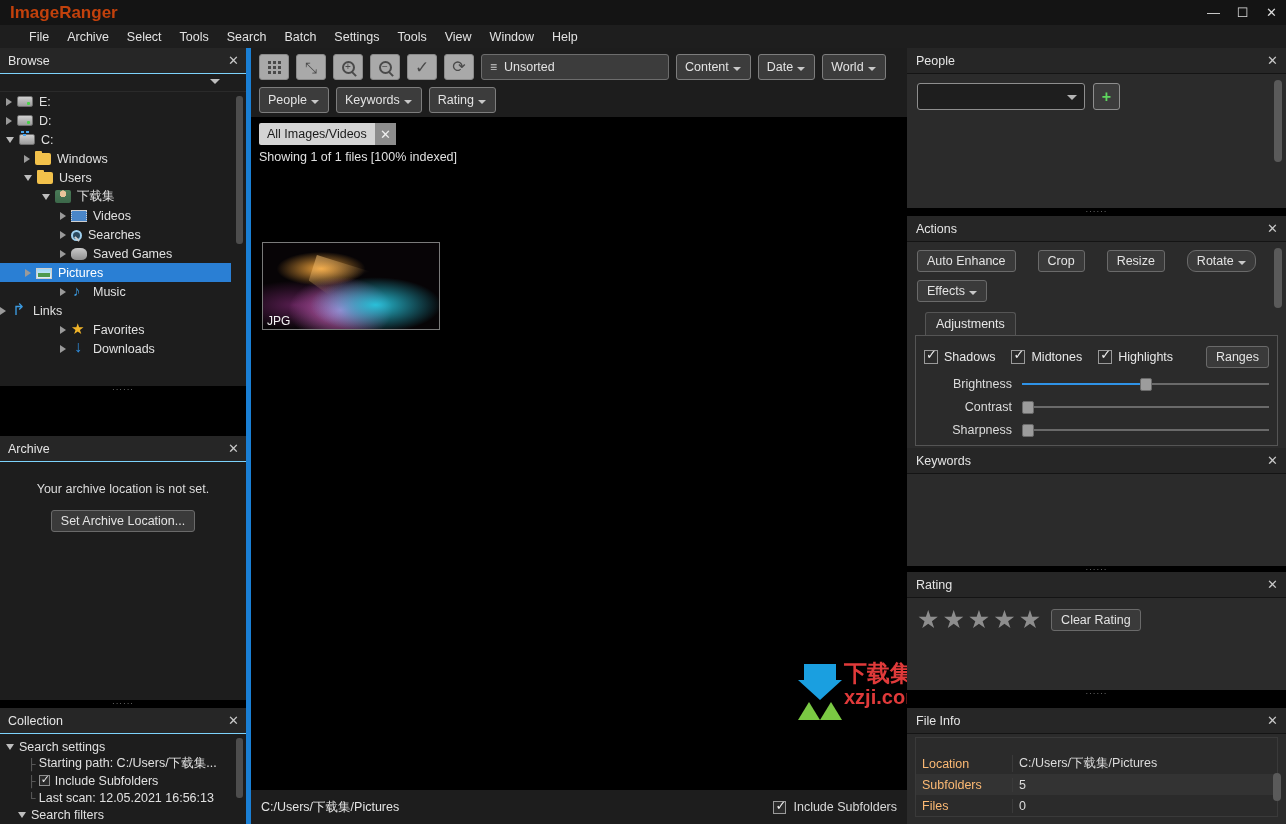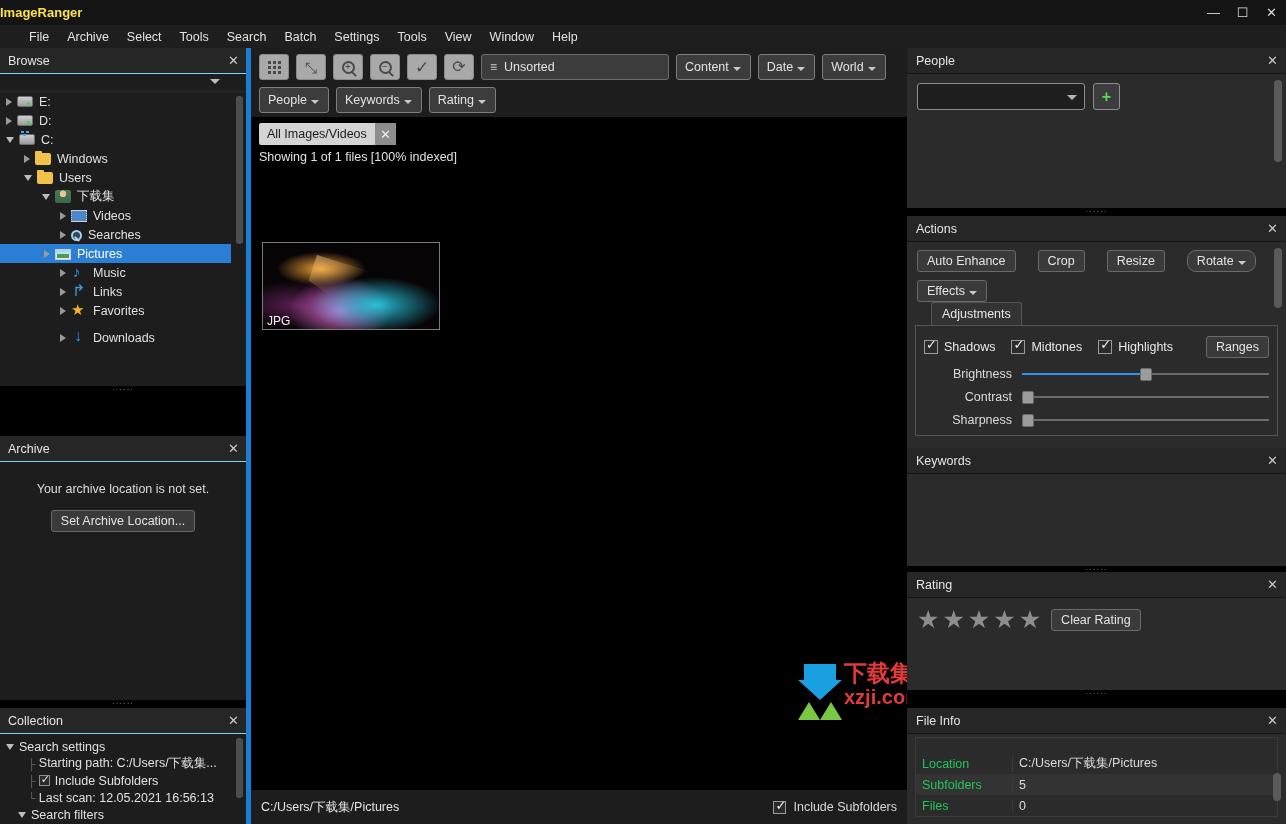--- a/index.html
+++ b/index.html
@@ -11,21 +11,21 @@
     color: #d8d8d8;
     overflow: hidden;
   }
   #app { position: relative; width: 1286px; height: 824px; background: #000; }
 
   
   .titlebar {
     position: absolute; left:0; top:0; width:1286px; height:25px;
     background:#141414; display:flex; align-items:center;
   }
-  .titlebar .app-title { margin-left:0; font-size:13px; color:#fde047; font-weight:bold; }
+  .titlebar .app-title { margin-left:10px; font-size:17px; color:#c2410c; font-weight:bold; }
   .wincontrols { position:absolute; right:0; top:0; height:25px; display:flex; }
   .wincontrols div {
     width:29px; height:25px; display:flex; align-items:center; justify-content:center;
     color:#ddd; font-size:13px;
   }
 
   
   .menubar {
     position:absolute; left:0; top:25px; width:1286px; height:23px;
     background:#1e1e1e; display:flex; align-items:center; padding-left:20px;
@@ -185,21 +185,21 @@
   .people-panel { position:absolute; left:0; top:0; width:379px; height:160px;}
   .people-row { display:flex; align-items:center; gap:8px; padding:9px 10px 0 10px;}
   .combo { width:168px; height:27px; background:#1e1e1e; border:1px solid #8e8e8e; border-radius:3px; position:relative;}
   .combo .cv { position:absolute; left:7px; top:5px; font-size:12.5px; color:#d8d8d8;}
   .combo .cc { position:absolute; right:7px; top:11px; width:0;height:0;border-left:5px solid transparent;border-right:5px solid transparent;border-top:5px solid #b5b5b5;}
   .plusbtn { width:27px;height:27px; background:#3c3c3c; border:1px solid #8e8e8e; border-radius:3px; display:flex;align-items:center;justify-content:center; color:#5ed65e; font-size:16px; line-height:1; font-weight:bold;}
   .rscroll { position:absolute; right:4px; top:6px; width:8px; background:#5a5a5a; border-radius:4px;}
 
   .actions-panel { position:absolute; left:0; top:168px; width:379px; height:274px;}
   .actrow { display:flex; gap:22px; padding:8px 10px 0 10px; flex-wrap:wrap;}
-  .tabstrip { padding-left:24px; }
+  .tabstrip { margin-top:10px; padding-left:18px; }
   .tab { display:inline-block; background:#333333; border:1px solid #555; border-bottom:none; border-radius:3px 3px 0 0; padding:4px 10px; font-size:12.5px; color:#e6e6e6;}
   .tabpane { margin:0 8px 0 8px; border:1px solid #555; background:#2b2b2b; padding:10px 8px 8px 8px;}
   .chkrow { display:flex; align-items:center; gap:6px; }
   .chkrow .cbx { width:14px;height:14px;}
   .chkrow .cl { font-size:12.5px; color:#e8e8e8; margin-right:10px;}
   .chkrow .btn { margin-left:auto; }
   .sldrow { display:flex; align-items:center; margin-top:9px; }
   .sldlbl { width:88px; text-align:right; font-size:12.5px; color:#dcdcdc; margin-right:10px;}
   .sld { position:relative; flex:1; height:14px; }
   .sld .track { position:absolute; left:0; right:0; top:6px; height:2px; background:#6a6a6a;}
@@ -209,21 +209,21 @@
   .keywords-panel { position:absolute; left:0; top:400px; width:379px; height:118px;}
   .rating-panel { position:absolute; left:0; top:524px; width:379px; height:118px;}
   .ratingrow { display:flex; align-items:center; gap:10px; padding:9px 10px 0 10px;}
   .stars { display:flex; gap:3px; }
   .stars span { font-size:25px; color:#8d8d8d; line-height:1;}
   .fileinfo-panel { position:absolute; left:0; top:660px; width:379px; height:116px;}
   .fitable { margin:3px 8px 0 8px; border:1px solid #3a3a3a; }
   .fitable .blank { height:15px; background:#2b2b2b; }
   .firow { display:flex; height:21px; align-items:center; font-size:12.5px;}
   .firow.alt { background:#333333; }
-  .firow .k { width:96px; padding-left:6px; color:#22c55e;}
+  .firow .k { width:96px; padding-left:6px; color:#fdba74;}
   .firow .v { color:#dcdcdc; padding-left:6px; border-left:1px solid #3a3a3a; flex:1;}
   .fi-scroll { position:absolute; right:5px; top:36px; width:8px; height:28px; background:#5a5a5a; border-radius:4px;}
 </style>
 </head>
 <body>
 
 <div id="app">
 
   <div class="titlebar">
     <div class="app-title">ImageRanger</div>
@@ -293,41 +293,46 @@
           <div class="trow" style="padding-left: 60px;">
             <span class="arrow-r"></span>
             <span class="ico ico-video"></span>
             <span>Videos</span>
           </div>
           <div class="trow" style="padding-left: 60px;">
             <span class="arrow-r"></span>
             <span class="ico ico-search"></span>
             <span>Searches</span>
           </div>
-          <div class="trow sel" style="padding-left: 44px; margin-right: 15px;">
+          <div class="trow" style="padding-left: 60px;">
+            <span class="arrow-r"></span>
+            <span class="ico ico-game"></span>
+            <span>Saved Games</span>
+          </div>
+          <div class="trow sel" style="padding-left: 25px; margin-right: 15px;">
             <span class="arrow-r"></span>
             <span class="ico ico-pictures"></span>
             <span>Pictures</span>
           </div>
           <div class="trow" style="padding-left: 60px;">
             <span class="arrow-r"></span>
             <span class="ico ico-music"></span>
             <span>Music</span>
           </div>
-          <div class="trow" style="padding-left: 60px;">
+          <div class="trow" style="">
             <span class="arrow-r"></span>
             <span class="ico ico-links"></span>
             <span>Links</span>
           </div>
           <div class="trow" style="padding-left: 60px;">
             <span class="arrow-r"></span>
             <span class="ico ico-star"></span>
             <span>Favorites</span>
           </div>
-          <div class="trow" style="padding-left: 60px; margin-top: 8px;">
+          <div class="trow" style="padding-left: 60px;">
             <span class="arrow-r"></span>
             <span class="ico ico-down"></span>
             <span>Downloads</span>
           </div>
         </div>
     </div>
 
     <div class="grip" style="position:absolute;left:0;top:338px;width:246px;">
         <span>······</span>
       </div>

